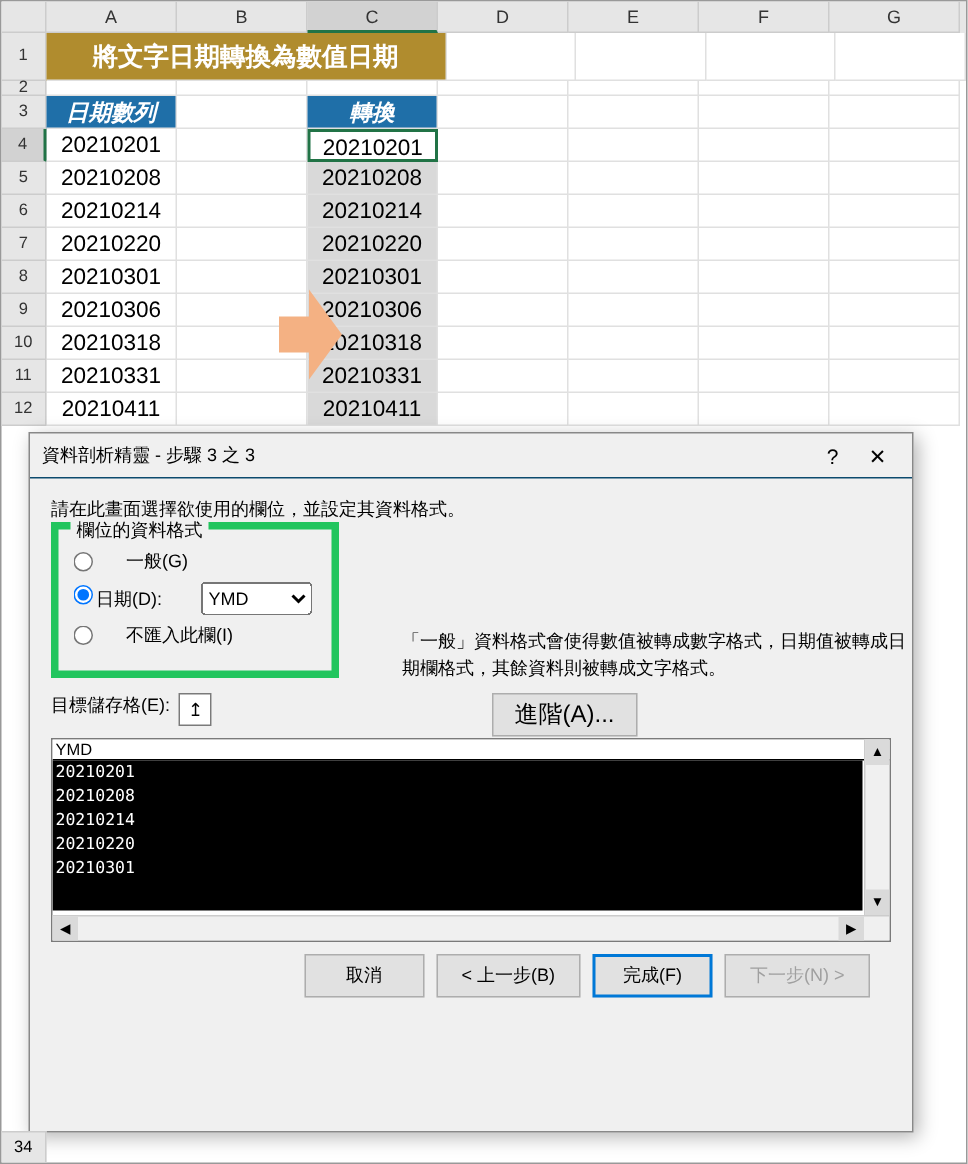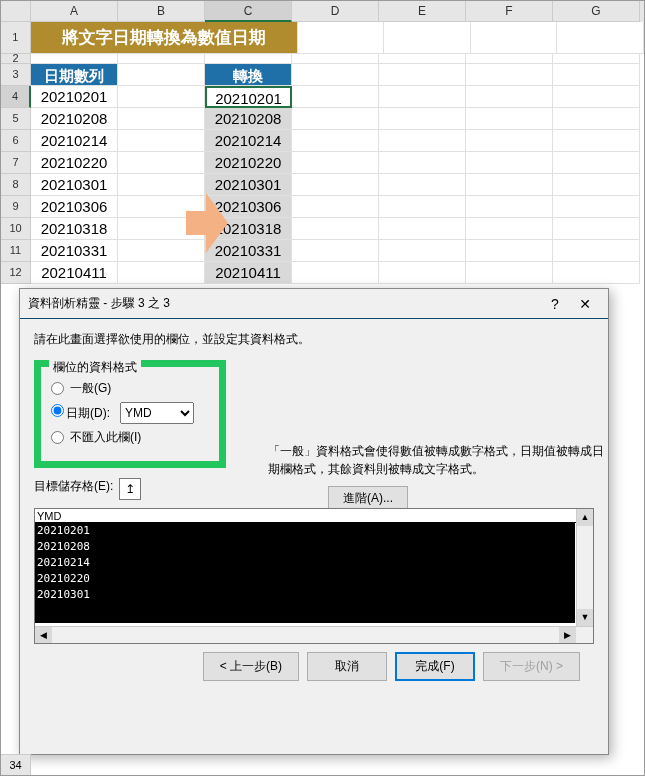--- a/index.html
+++ b/index.html
@@ -11,45 +11,45 @@
 .corner { width: 30px; border-right: 1px solid #ccc; border-bottom: 1px solid #ccc; background: #e6e6e6; }
 .col-h { width: 87px; text-align: center; line-height: 20px; border-right: 1px solid #ccc; border-bottom: 1px solid #ccc; color: #333; }
 .col-h.active { background: #d2d2d2; border-bottom: 2px solid #217346; }
 .grid-row { display: flex; height: 22px; }
 .row-h { width: 30px; text-align: center; font-size: 11px; color: #333; background: #e6e6e6; border-right: 1px solid #ccc; border-bottom: 1px solid #ccc; line-height: 21px; }
 .row-h.active { background: #d2d2d2; border-right: 2px solid #217346; }
 .cell { width: 87px; border-right: 1px solid #e0e0e0; border-bottom: 1px solid #e0e0e0; padding: 2px 4px; line-height: 17px; font-size: 15px; text-align: center; }
 .title-cell { background: #b08c2e; color: #fff; font-size: 17px; font-weight: bold; text-align: center; line-height: 28px; }
 .row-tall { height: 32px; }
 .row-tall .row-h { line-height: 31px; }
-.header-cell { background: #1f6fa8; color: #fff; font-weight: bold; text-align: center; line-height: 20px; font-size: 15px; }
+.header-cell { background: #1f6fa8; color: #fff; font-weight: bold; text-align: center; line-height: 20px; font-size: 15px; font-style: italic; }
 .data-a { text-align: center; }
 .data-c { background: #d9d9d9; text-align: center; }
 .data-c.first { background: #fff; }
 .sel { border: 2px solid #217346; }
 
 
 .arrow { position: absolute; left: 185px; top: 192px; width: 40px; height: 60px; }
 .arrow-body { position: absolute; left: 0; top: 18px; width: 22px; height: 24px; background: #f4b183; }
 .arrow-head { position: absolute; left: 20px; top: 0; width: 0; height: 0; border-left: 22px solid #f4b183; border-top: 30px solid transparent; border-bottom: 30px solid transparent; }
 
 
 .dialog { position: absolute; left: 18px; top: 287px; width: 590px; height: 467px; background: #f0f0f0; border: 1px solid #888; box-shadow: 3px 3px 12px rgba(0,0,0,0.3); }
 .titlebar { display: flex; align-items: center; height: 30px; padding: 0 8px; border-bottom: 1px solid #0c4a6e; }
 .titlebar-title { flex: 1; font-size: 12px; }
 .titlebar-btn { width: 30px; text-align: center; font-size: 14px; cursor: pointer; }
 .dlg-body { padding: 12px 14px; }
-.instruction { margin-bottom: 12px; }
-.fieldset { border: 7px solid #22c55e; padding: 8px 10px 10px; margin-bottom: 10px; position: relative; width: 192px; }
+.instruction { }
+.fieldset { border: 5px solid #22c55e; padding: 8px 10px 10px; margin-bottom: 10px; position: relative; width: 192px; }
 .fieldset-legend { position: absolute; top: -8px; left: 8px; background: #f0f0f0; padding: 0 4px; font-size: 12px; }
-.radio-row { display: flex; align-items: center; margin: 5px 0; gap: 4px; }
+.radio-row { display: flex; align-items: center; margin: 5px 0; gap: 20px; }
 .radio-row input[type=radio] { margin-right: 2px; }
 .radio-row select { width: 74px; height: 22px; margin-left: 6px; font-size: 12px; }
-.right-info { position: absolute; left: 234px; top: 82px; width: 340px; font-size: 12px; line-height: 1.5; }
-.adv-btn { display: block; margin: 8px auto 0 60px; padding: 3px 14px; background: #e1e1e1; border: 1px solid #adadad; cursor: pointer; font-size: 12px; }
+.right-info { position: absolute; left: 234px; top: 70px; width: 340px; font-size: 12px; line-height: 1.5; }
+.adv-btn { display: block; margin: 8px auto 0 60px; padding: 3px 14px; background: #e1e1e1; border: 1px solid #adadad; cursor: pointer; font-size: 16px; }
 .target-row { display: flex; align-items: flex-start; margin: 8px 0; gap: 6px; }
 .target-row input[type=text] { flex: 1; height: 22px; padding: 0 4px; border: 1px solid #7a7a7a; font-size: 12px; }
 .range-btn { width: 22px; height: 22px; border: 1px solid #7a7a7a; background: #fff; cursor: pointer; font-size: 12px; }
 .preview-label { margin: 18px 0 6px; }
 .preview-box { border: 1px solid #7a7a7a; background: #fff; height: 136px; position: relative; overflow: hidden; }
 .preview-header { background: #fff; color: #000; padding: 1px 2px; font-size: 11px; height: 14px; border-bottom: 1px solid #000; }
 .preview-data { background: #000; color: #fff; font-size: 11px; padding: 0 2px; height: 100px; line-height: 1.45; font-family: monospace; margin-right: 18px; }
 .preview-scroll-v { position: absolute; right: 0; top: 0; width: 17px; bottom: 17px; background: #f0f0f0; border-left: 1px solid #ccc; }
 .preview-scroll-arrow { height: 17px; text-align: center; font-size: 9px; line-height: 17px; background: #dadada; }
 .preview-scroll-h { position: absolute; left: 0; right: 0; bottom: 0; height: 17px; background: #f0f0f0; border-top: 1px solid #ccc; display: flex; justify-content: space-between; }
@@ -253,21 +253,21 @@
             <div class="preview-scroll-arrow">▼</div>
           </div>
       </div>
       <div class="preview-scroll-h">
         <div class="preview-scroll-arrow">◀</div>
         <div class="preview-scroll-arrow" style="margin-right:17px">▶</div>
       </div>
     </div>
 
     <div class="dlg-buttons">
+      <button class="dlg-btn">取消</button>
       <button class="dlg-btn">&lt; 上一步(B)</button>
-      <button class="dlg-btn">取消</button>
       <button class="dlg-btn primary">完成(F)</button>
       <button class="dlg-btn" disabled="">下一步(N) &gt;</button>
     </div>
   </div>
 </div>
 
 <div class="row34">34</div>
 
 </body></html>

